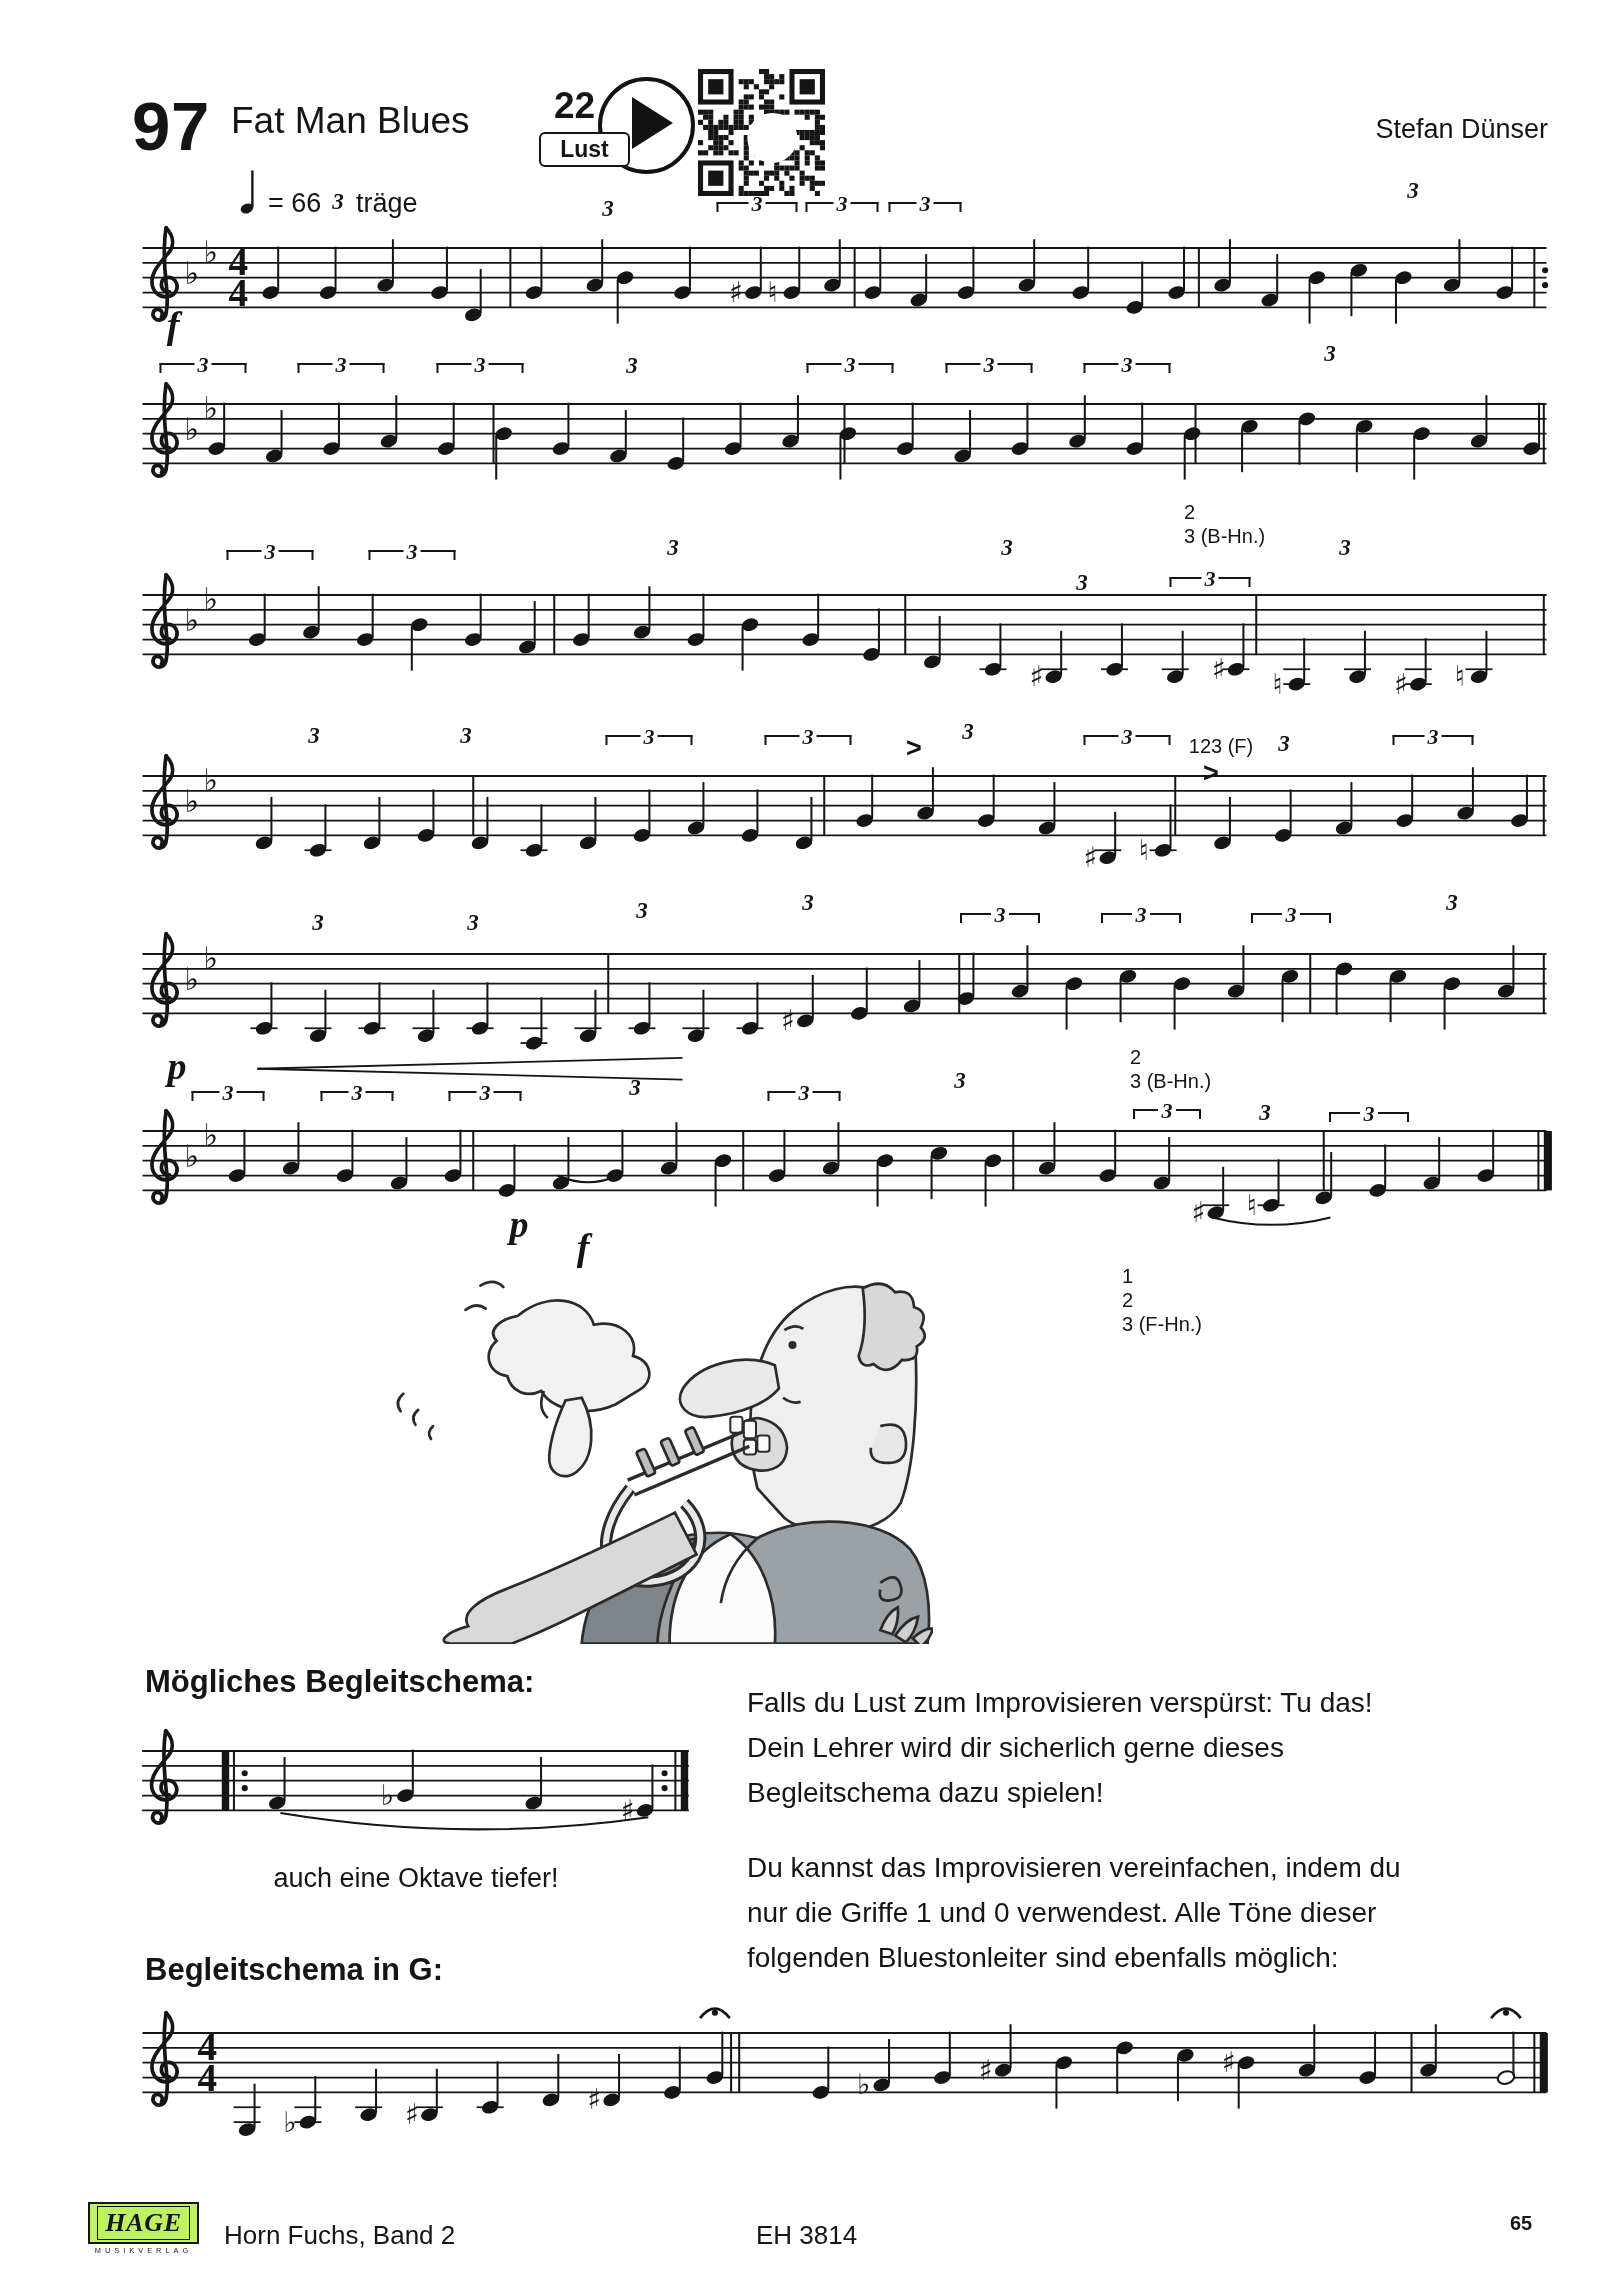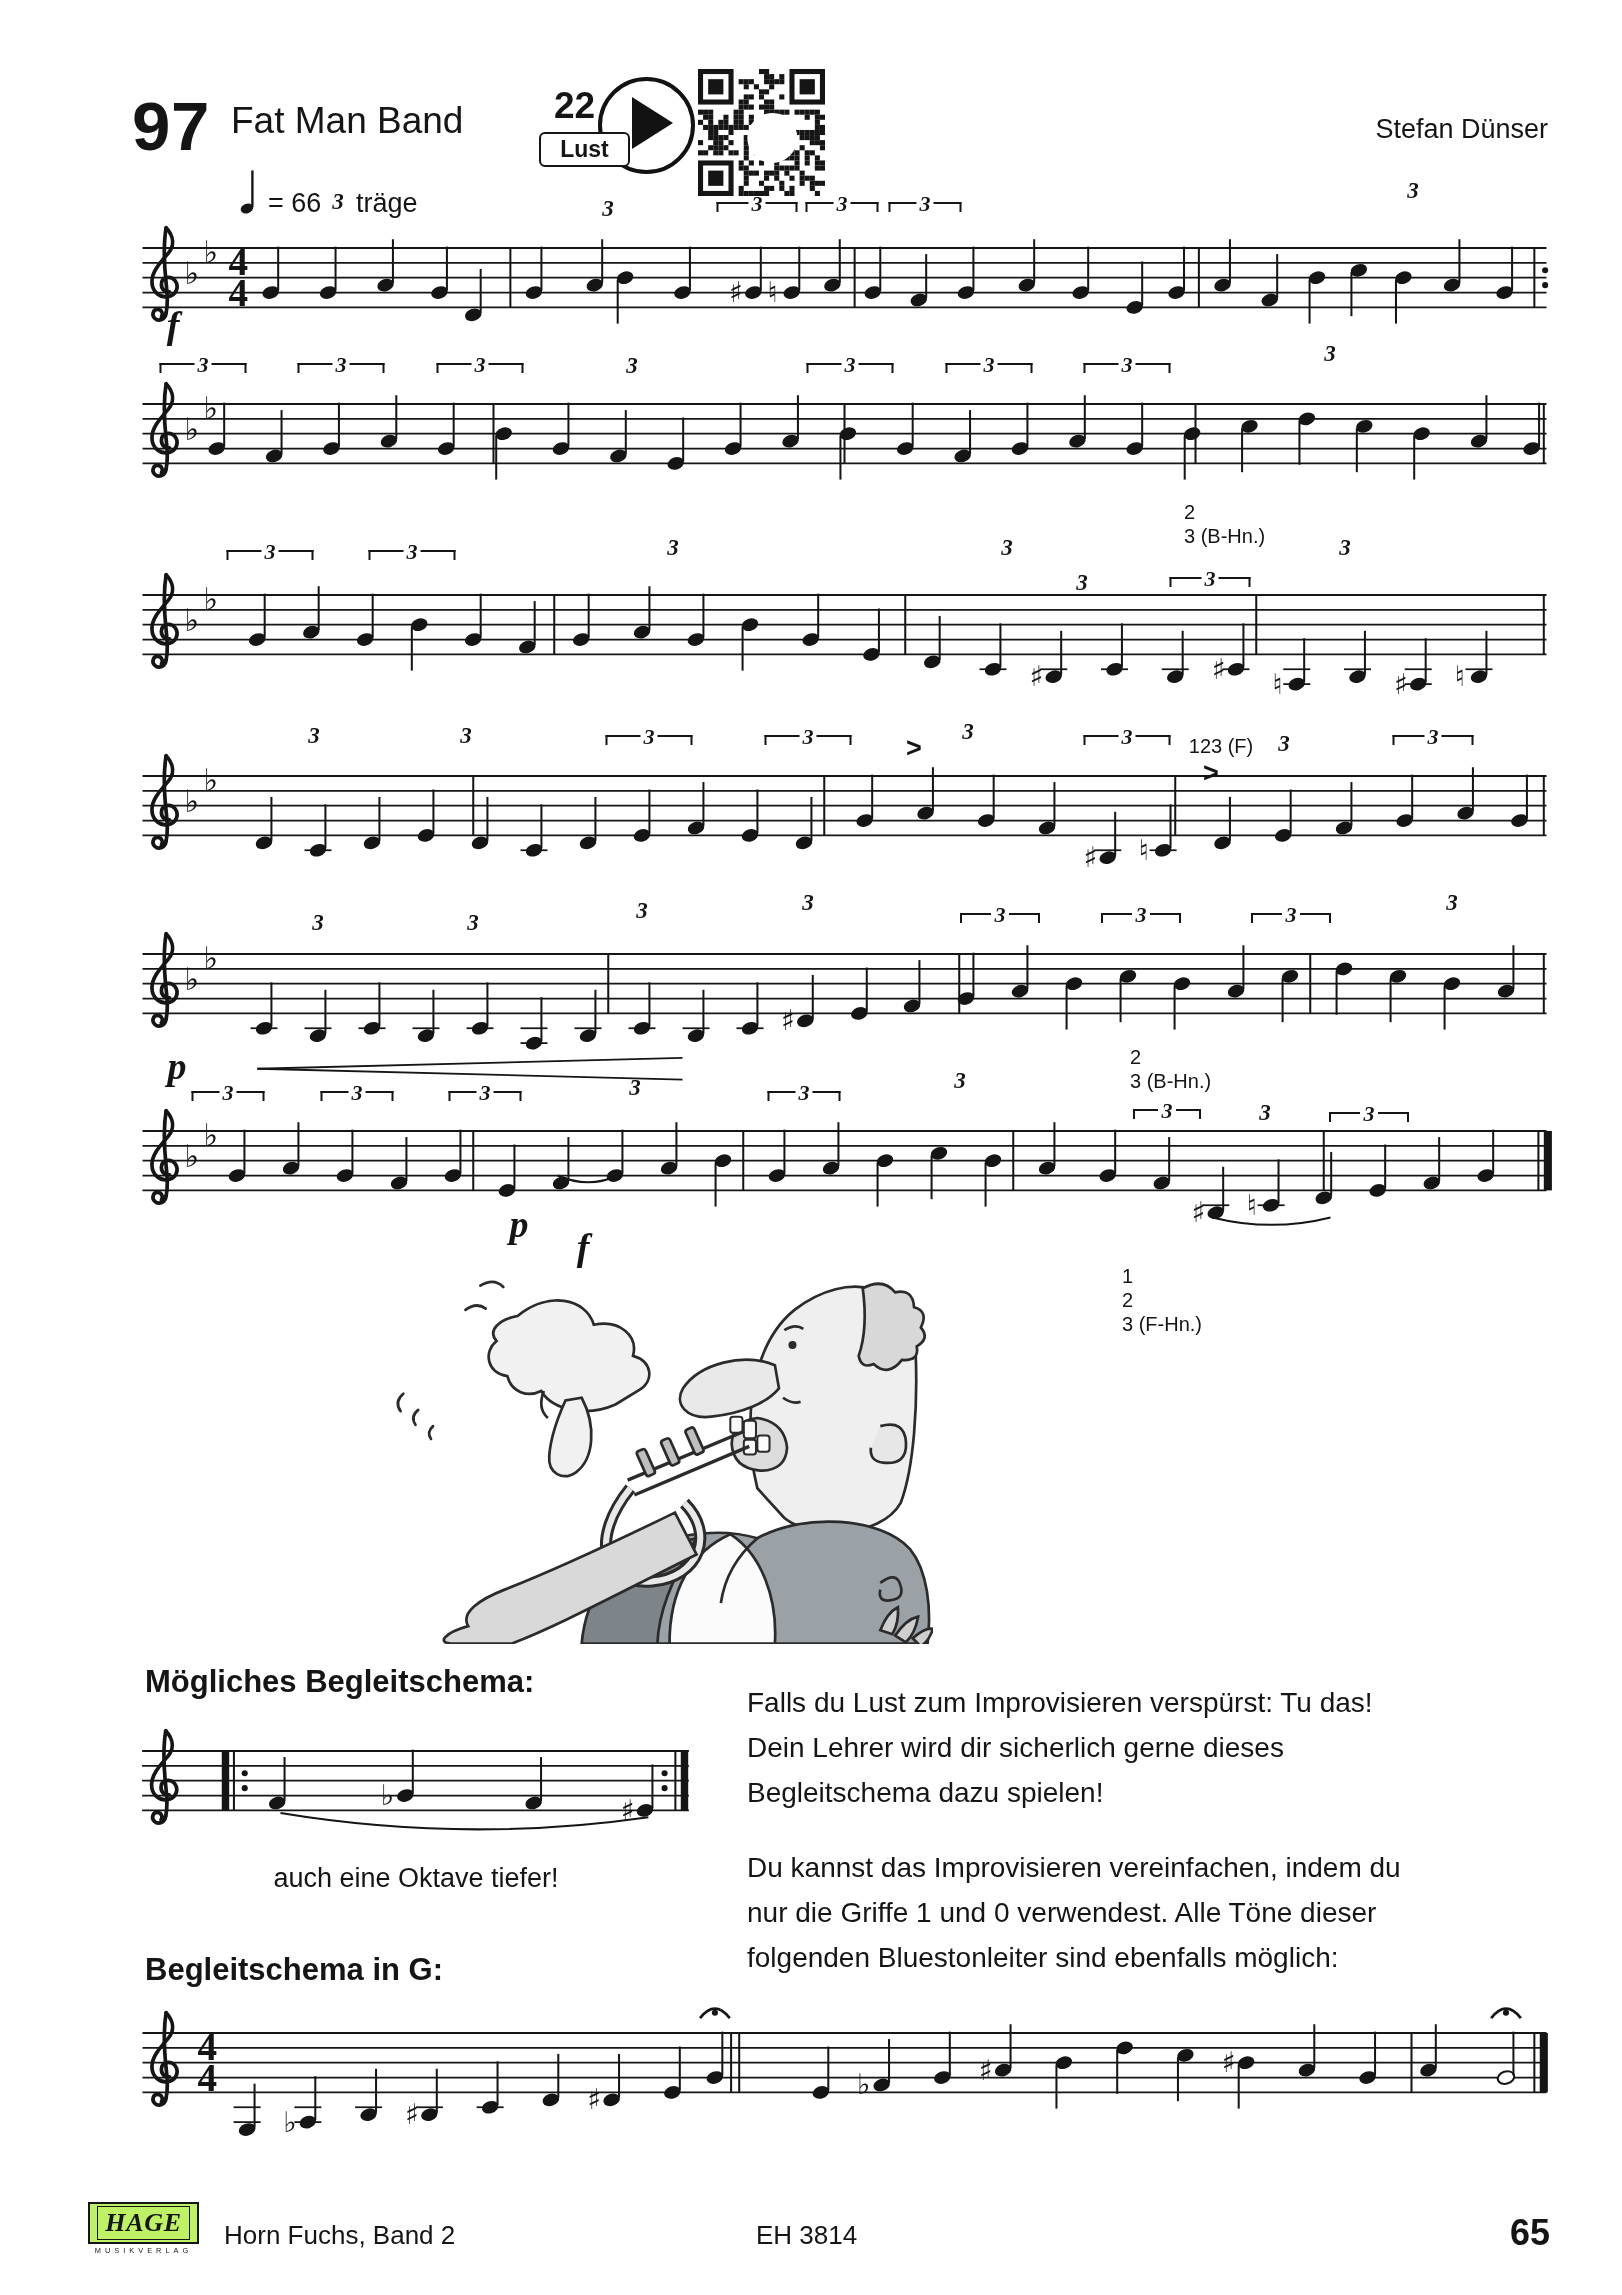--- a/index.html
+++ b/index.html
@@ -26,31 +26,31 @@
   .t3b .seg{flex:1;height:8.8px;border-top:2px solid #151515;margin-top:4.7px;}
   .t3b .seg.l{border-left:2px solid #151515;}
   .t3b .seg.r{border-right:2px solid #151515;}
   .t3b .lbl{font-family:"Liberation Serif",serif;font-style:italic;font-weight:bold;font-size:22px;margin-top:-6px;}
   .dyn{font-family:"Liberation Serif",serif;font-style:italic;font-weight:bold;font-size:38px;transform:translateX(-50%);}
   .acc{font-weight:bold;font-size:27px;transform:translateX(-50%);}
   .fing{font-size:20px;transform:translateX(-50%);white-space:pre;}
   .fing2{font-size:20px;line-height:24px;white-space:pre-line;text-align:left;}
   .footer-book{font-size:26px;}
   .footer-ed{font-size:26px;}
-  .footer-page{font-size:36px;font-weight:bold;text-align:center;}
+  .footer-page{font-size:20px;font-weight:bold;text-align:center;}
   .hagebox{width:107px;height:38px;border:2px solid #151515;background:#bef264;display:flex;align-items:center;justify-content:center;}
   .hageinner{border:1.4px solid #151515;margin:0;padding:0.7px 6.8px;font-family:"Liberation Serif",serif;
              font-weight:bold;font-style:italic;font-size:26px;letter-spacing:0.7px;}
   .hagesub{font-size:7.4px;letter-spacing:4px;text-align:center;margin-top:2px;}
 </style>
 </head>
 <body>
 
 <div class="abs num" style="left:132px;top:87px;">97</div>
-<div class="abs title" style="left:231px;top:100px;">Fat Man Band</div>
+<div class="abs title" style="left:231px;top:100px;">Fat Man Blues</div>
 <div class="abs composer" style="right:74px;top:114px;">Stefan Dünser</div>
 
 <div class="abs tracknum" style="left:554px;top:85px;z-index:3;">22</div>
 <div class="abs playcirc" style="left:598px;top:77px;">
   <div class="playtri"></div>
 </div>
 <div class="abs titelbox" style="left:539px;top:132px;">
   <span>Lust</span>
 </div>
 <svg class="abs" id="qr" style="left:698px;top:69px;" width="127" height="127" viewBox="0 0 188 188">

